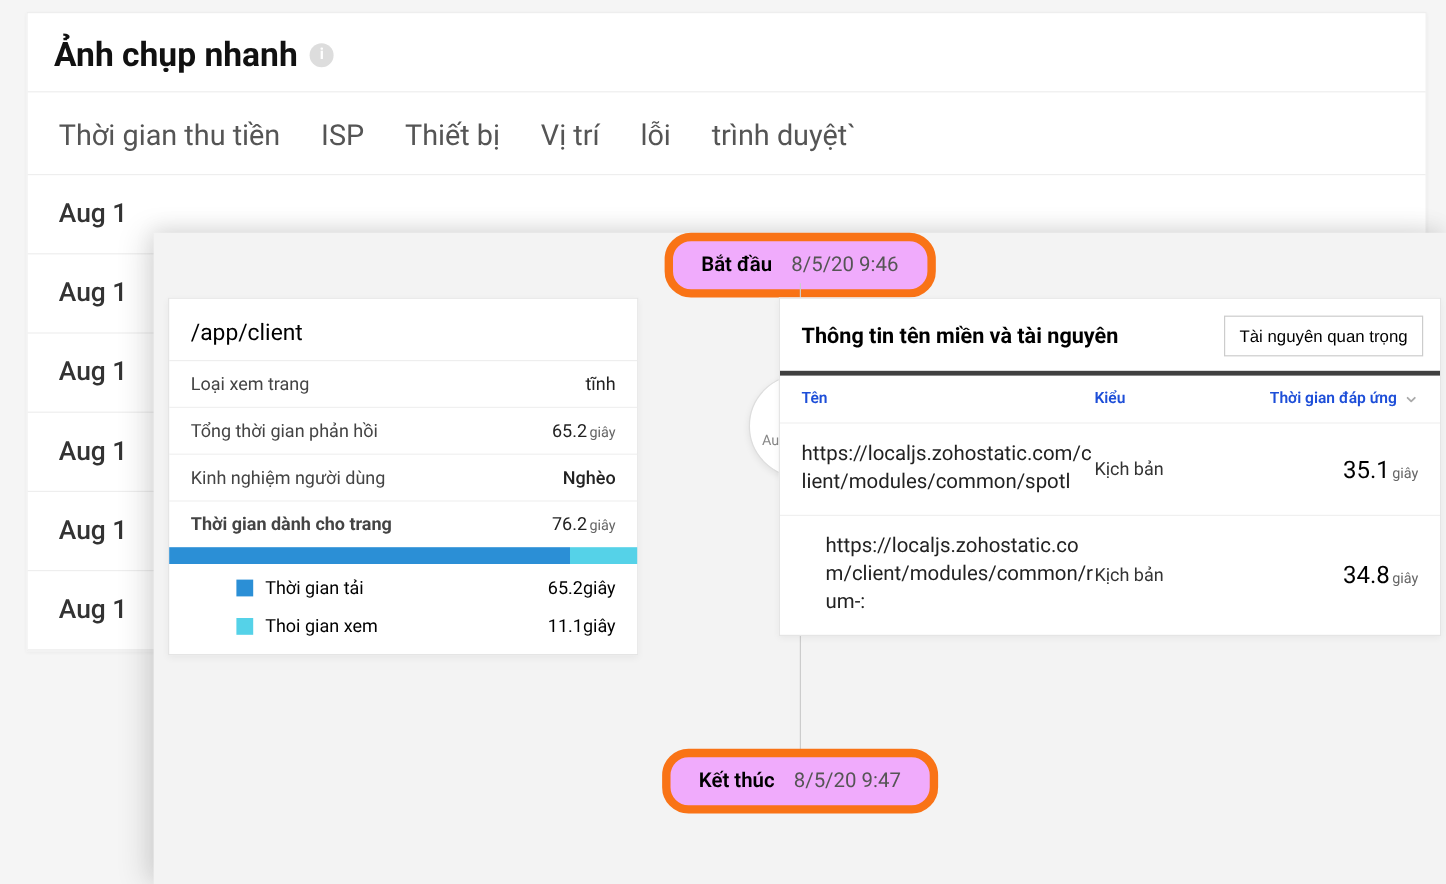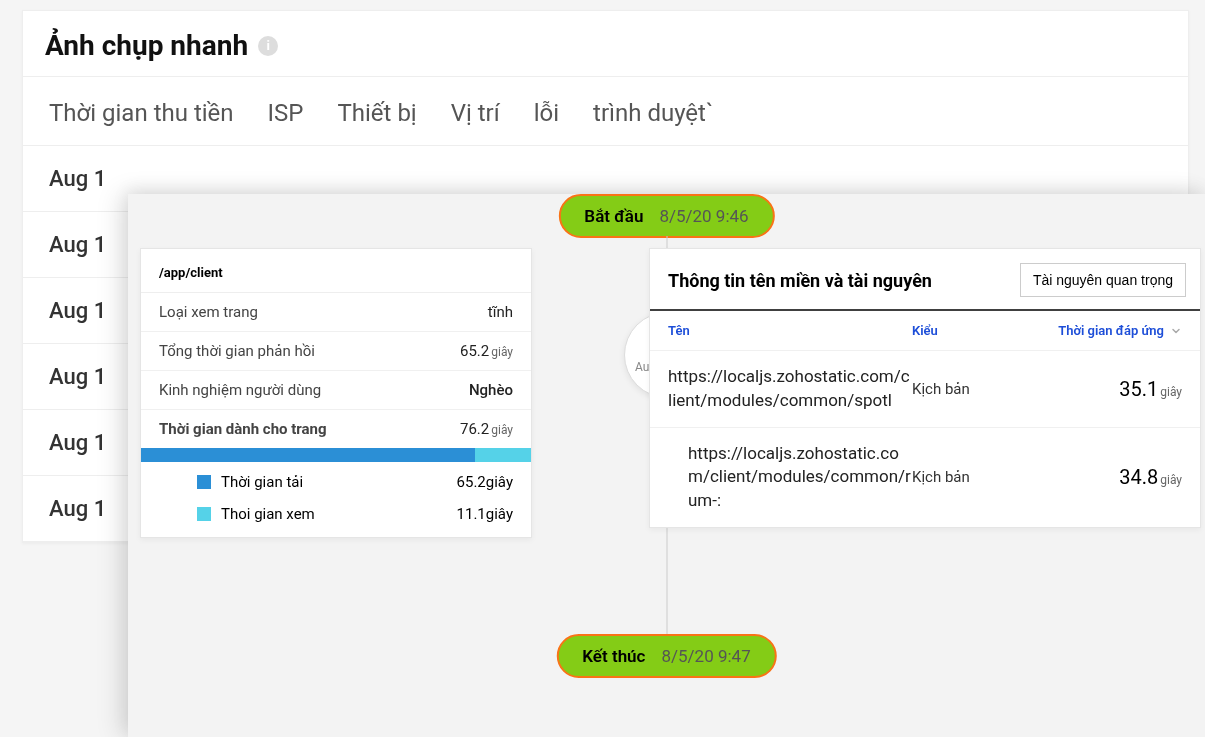--- a/index.html
+++ b/index.html
@@ -54,21 +54,21 @@
   .popup-header {
     padding: 18px 22px 16px 22px;
     font-size: 19px; font-weight: 700; color: #222;
   }
   .popup-body {
     position: relative;
     padding: 0 20px 30px 20px;
   }
   .pill {
     position: absolute; left: 50%; transform: translateX(-50%);
-    background: #84cc16; border: 2px solid #f97316; border-radius: 22px;
+    background: #f0abfc; border: 7px solid #f97316; border-radius: 22px;
     padding: 10px 24px; display: flex; gap: 16px; align-items: baseline;
     font-size: 17px;
   }
   .pill.start { top: 0; }
   .pill.end { bottom: 6px; }
   .pill .lab { font-weight: 600; }
   .pill .val { color: #555; }
   .vline {
     position: absolute; left: 50%; transform: translateX(-0.5px);
     width: 1px; background: #ccc;
@@ -84,40 +84,40 @@
   .node .t { font-size: 18px; font-weight: 500; color: #222; }
   .node .d { font-size: 12px; color: #888; margin-top: 2px; }
 
   .panel-left, .panel-right {
     position: absolute; background: #fff; border: 1px solid #e5e5e5;
     box-shadow: 0 2px 6px rgba(0,0,0,0.05);
   }
   .panel-left { left: 12px; top: 54px; width: 392px; }
   .panel-right { right: 4px; top: 54px; width: 552px; }
 
-  .pl-title { padding: 16px 18px 12px 18px; font-size: 13px; font-weight: 700; border-bottom: 1px solid #eee; }
+  .pl-title { padding: 16px 18px 12px 18px; font-size: 19px; font-weight: 400; border-bottom: 1px solid #eee; }
   .kv { display: flex; justify-content: space-between; padding: 10px 18px; font-size: 15px; border-bottom: 1px solid #f0f0f0; }
   .kv .k { color: #444; }
   .kv .v { color: #222; }
   .kv .v .unit { font-size: 12px; color: #666; margin-left: 2px; }
   .kv.nob { border-bottom: none; }
   .kv.bold .k { font-weight: 700; }
   .poor { color: #e74c3c; font-weight: 500; }
   .bar {
     height: 14px; margin: 0 0 4px 0; display: flex; width: 100%;
   }
   .bar .seg1 { background: #2b8fd6; }
   .bar .seg2 { background: #55d2e8; }
   .legend-row { display: flex; justify-content: space-between; padding: 7px 18px; font-size: 15px; margin-left: 38px; }
   .legend-left { display: flex; align-items: center; gap: 10px; }
   .sq { width: 14px; height: 14px; display: inline-block; }
   .sq.c1 { background: #2b8fd6; }
   .sq.c2 { background: #55d2e8; }
 
-  .pr-head { display: flex; justify-content: space-between; align-items: center; padding: 14px 14px 12px 18px; border-bottom: 2px solid #404040; }
+  .pr-head { display: flex; justify-content: space-between; align-items: center; padding: 14px 14px 12px 18px; border-bottom: 4px solid #404040; }
   .pr-title { font-size: 18px; font-weight: 700; }
   .pr-btn { font-size: 14px; padding: 8px 12px; border: 1px solid #ccc; background: #fff; cursor: pointer; }
   .pr-cols {
     display: grid; grid-template-columns: 1fr 110px 160px;
     padding: 12px 18px; font-size: 13px; color: #1d4ed8; font-weight: 600;
     border-bottom: 1px solid #f0f0f0; align-items: center;
   }
   .sort-hd { display: flex; align-items: center; gap: 6px; justify-content: flex-end; }
   .chev { width: 12px; height: 12px; }
   .pr-row {

